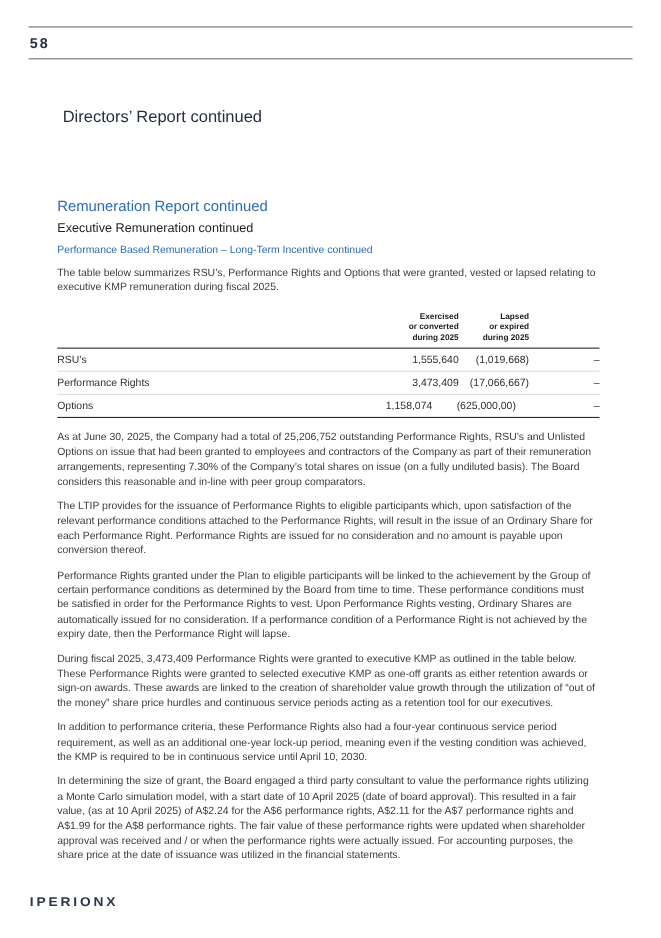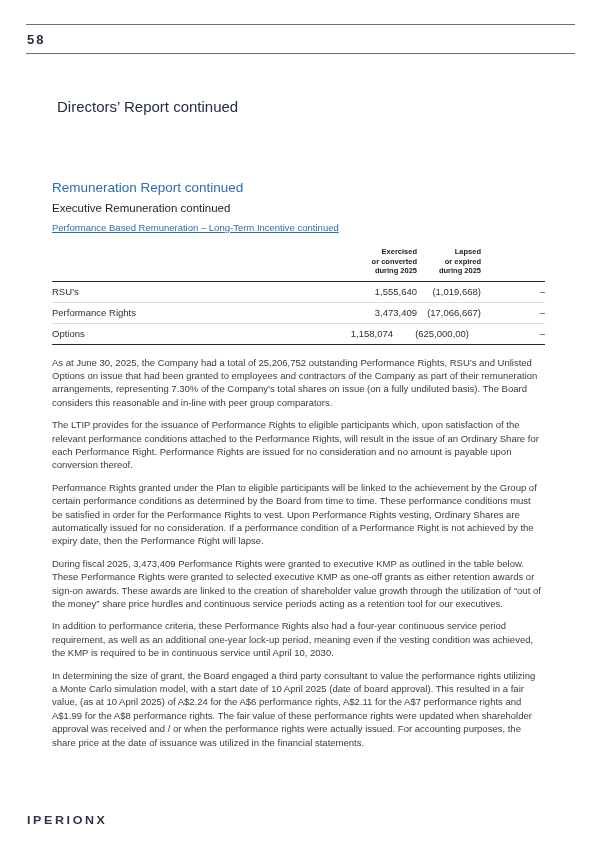--- a/index.html
+++ b/index.html
@@ -31,21 +31,21 @@
   .sec-title {
     margin-top:65px;
     font-size:13.5px; font-weight:500; color:#2c6cb4;
   }
   .sub-title {
     margin-top:7px;
     font-size:11.5px; font-weight:400; color:#1f1f1f;
   }
   .subsub-title {
     margin-top:8px;
-    font-size:9.5px; font-weight:500; color:#2c6cb4;text-decoration:underline;
+    font-size:9.5px; font-weight:500; color:#2c6cb4;
   }
   p.body-text {
     margin-top:9px;
     font-size:9.5px; line-height:13.4px; color:#3c3c3c;
     max-width:490px;
   }
   .inline-heading {
     margin-top:11px;
     font-size:9.5px; font-weight:700; color:#151515;
   }
@@ -90,20 +90,21 @@
   </div>
 
   <h1 class="doc-title">Directors’ Report continued</h1>
 
   <div class="content">
 
     <h2 class="sec-title">Remuneration Report continued</h2>
     <h3 class="sub-title">Executive Remuneration continued</h3>
     <h4 class="subsub-title">Performance Based Remuneration – Long-Term Incentive continued</h4>
 
+    <p class="body-text">The table below summarizes RSU’s, Performance Rights and Options that were granted, vested or lapsed relating to executive KMP remuneration during fiscal 2025.</p>
 
     <div class="tbl">
       <div class="tbl-head">
         <div class="th cell-label"></div>
         <div class="th">Exercised
 or converted
 during 2025</div>
         <div class="th">Lapsed
 or expired
 during 2025</div>

